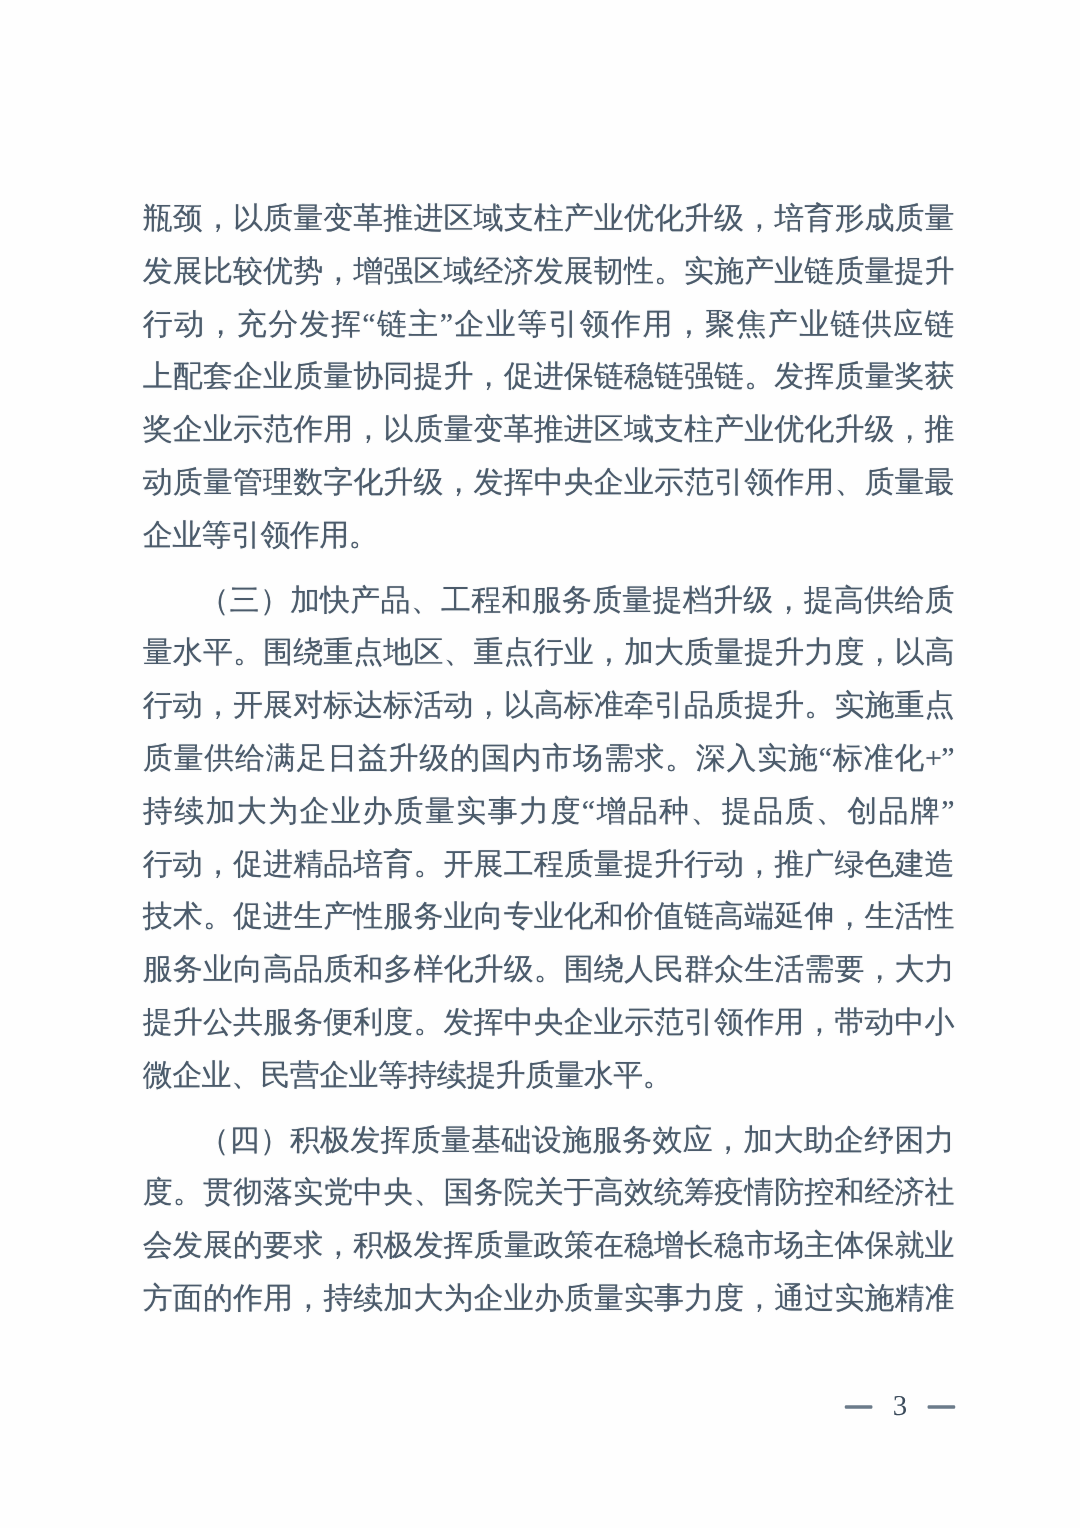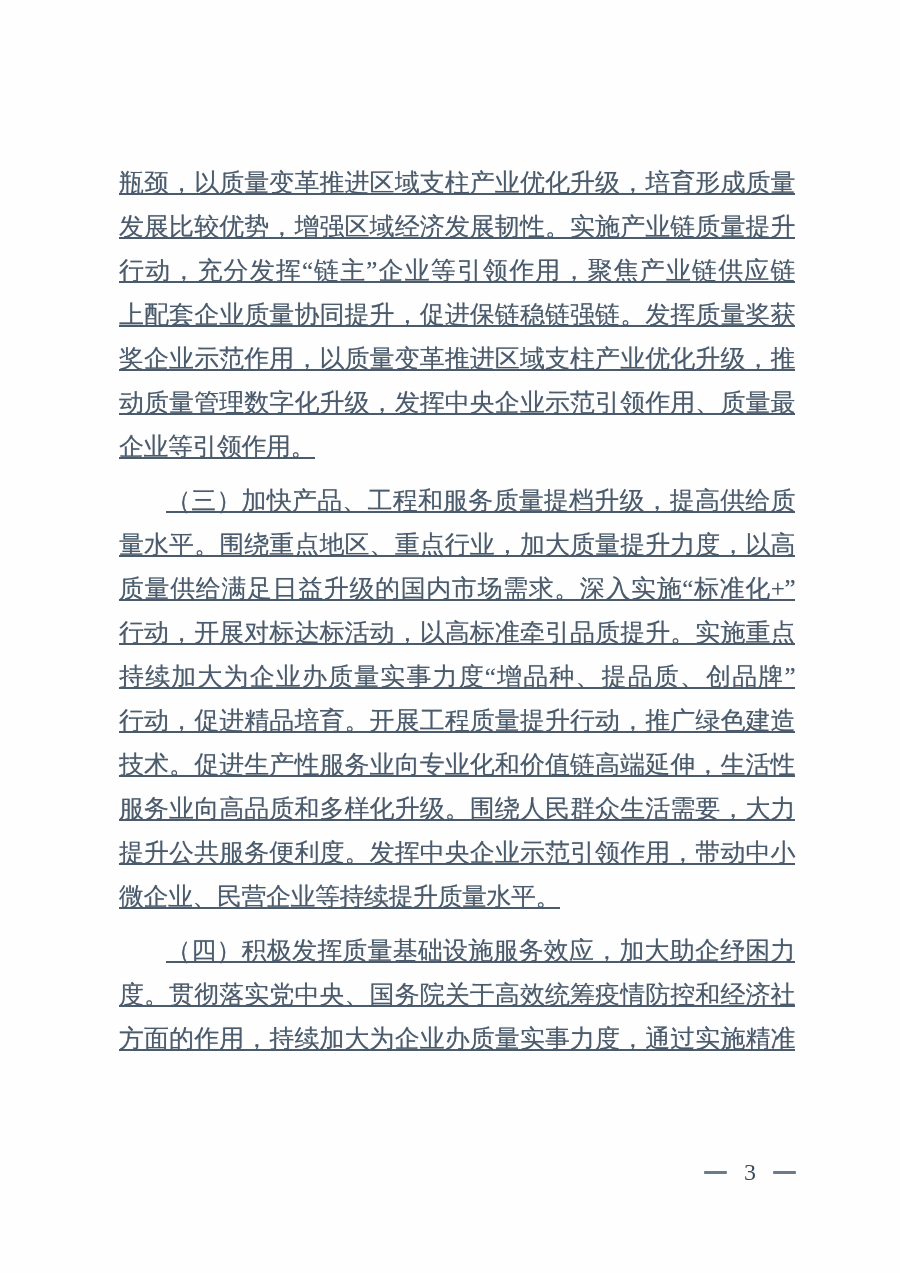--- a/index.html
+++ b/index.html
@@ -21,21 +21,20 @@
   }
   .doc-body {
     position: absolute;
     left: 119px;
     top: 161px;
     width: 676px;
     color: #4b5b6b;
     font-size: 25px;
     letter-spacing: -0.5px;
     text-shadow: 0 0 0.7px rgba(75, 91, 107, 0.55);
-    text-decoration: underline;
   }
   .paragraph {
     margin: 0;
   }
   .paragraph + .paragraph {
     margin-top: 10px;
   }
   .text-line {
     height: 44px;
     line-height: 44px;
@@ -87,33 +86,34 @@
       <div class="text-line">行动，充分发挥“链主”企业等引领作用，聚焦产业链供应链</div>
       <div class="text-line">上配套企业质量协同提升，促进保链稳链强链。发挥质量奖获</div>
       <div class="text-line">奖企业示范作用，以质量变革推进区域支柱产业优化升级，推</div>
       <div class="text-line">动质量管理数字化升级，发挥中央企业示范引领作用、质量最</div>
       <div class="text-line end">企业等引领作用。</div>
     </div>
 
     <div class="paragraph">
       <div class="text-line indent">（三）加快产品、工程和服务质量提档升级，提高供给质</div>
       <div class="text-line">量水平。围绕重点地区、重点行业，加大质量提升力度，以高</div>
+      <div class="text-line">行动，开展对标达标活动，以高标准牵引品质提升。实施重点</div>
       <div class="text-line">质量供给满足日益升级的国内市场需求。深入实施“标准化+”</div>
-      <div class="text-line">行动，开展对标达标活动，以高标准牵引品质提升。实施重点</div>
       <div class="text-line">持续加大为企业办质量实事力度“增品种、提品质、创品牌”</div>
       <div class="text-line">行动，促进精品培育。开展工程质量提升行动，推广绿色建造</div>
       <div class="text-line">技术。促进生产性服务业向专业化和价值链高端延伸，生活性</div>
       <div class="text-line">服务业向高品质和多样化升级。围绕人民群众生活需要，大力</div>
       <div class="text-line">提升公共服务便利度。发挥中央企业示范引领作用，带动中小</div>
       <div class="text-line end">微企业、民营企业等持续提升质量水平。</div>
     </div>
 
     <div class="paragraph">
       <div class="text-line indent">（四）积极发挥质量基础设施服务效应，加大助企纾困力</div>
       <div class="text-line">度。贯彻落实党中央、国务院关于高效统筹疫情防控和经济社</div>
+      <div class="text-line">会发展的要求，积极发挥质量政策在稳增长稳市场主体保就业</div>
       <div class="text-line">方面的作用，持续加大为企业办质量实事力度，通过实施精准</div>
     </div>
 
   </div>
 
   <div class="page-footer">
     <span class="footer-dash"></span>
     <span class="footer-num">3</span>
     <span class="footer-dash"></span>
   </div>

